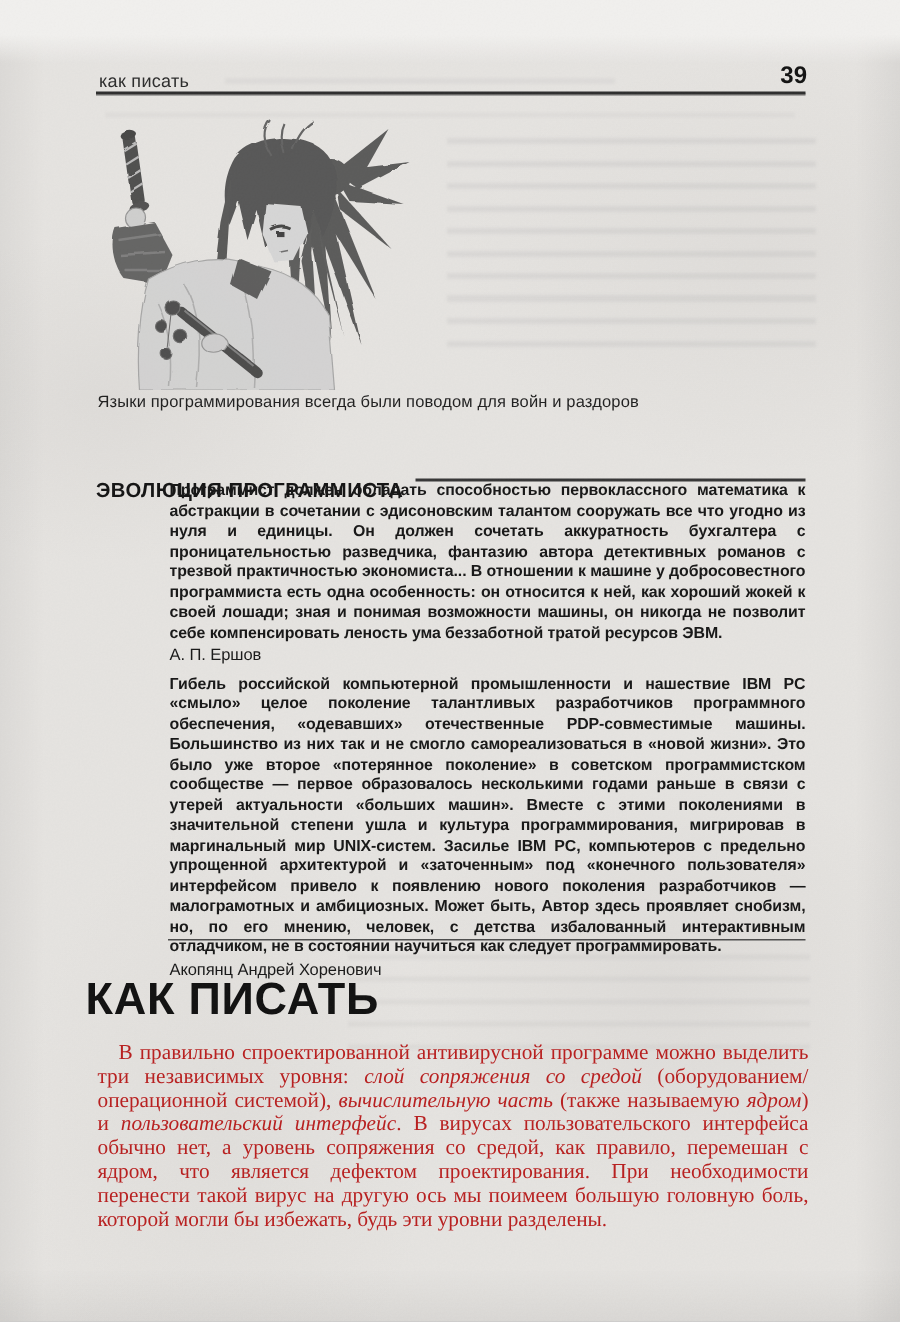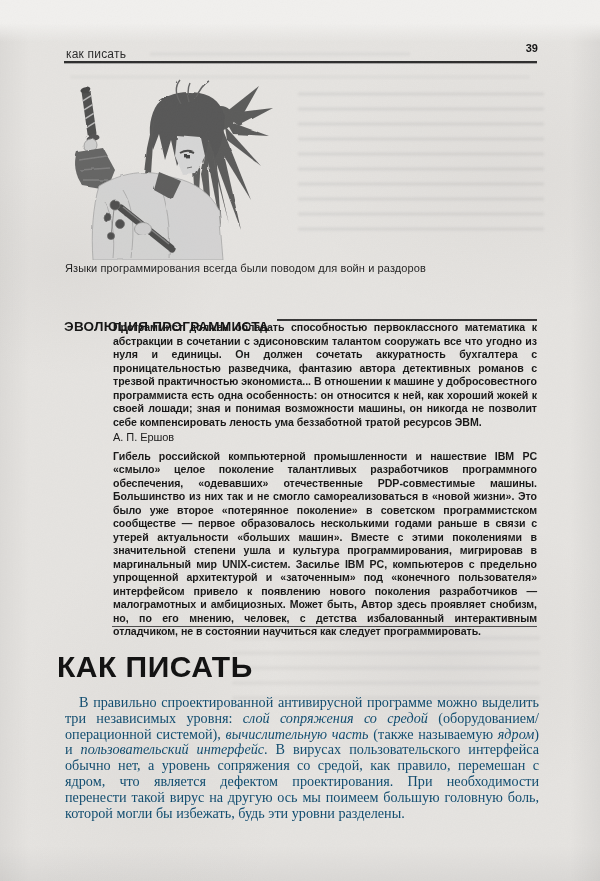--- a/index.html
+++ b/index.html
@@ -21,21 +21,21 @@
       linear-gradient(180deg, rgba(0,0,0,0) 96%, rgba(0,0,0,.05));
   }
   .top-blank{position:absolute;top:0;left:0;right:0;height:42px;z-index:2;
     background:linear-gradient(180deg,#f3f2f0 55%, rgba(243,242,240,0));}
   .grain{position:absolute;inset:0;z-index:6;pointer-events:none;opacity:.38;}
 
   
   .running-title{position:absolute;left:66px;top:47px;z-index:3;
     font-size:12px;letter-spacing:.2px;color:#2a2a2a;}
   .page-number{position:absolute;right:62px;top:42px;z-index:3;
-    font-size:11px;font-weight:700;color:#101010;}
+    font-size:16px;font-weight:700;color:#101010;}
   .header-rule{position:absolute;left:64px;top:61px;width:473px;height:2px;z-index:3;
     background:#2b2b2b;box-shadow:0 1px 0 rgba(0,0,0,.28);}
 
   
   .figure-image{position:absolute;left:63px;top:78px;width:252px;height:182px;z-index:3;
     filter:blur(.35px) grayscale(1) contrast(.92) brightness(1.02);opacity:.92;}
   .figure-caption{position:absolute;left:65px;top:262px;z-index:3;
     font-size:11px;color:#1d1d1d;letter-spacing:.1px;}
 
   
@@ -61,21 +61,21 @@
 
   .separator-rule{position:absolute;left:112px;top:626px;width:425px;height:1px;
     background:#4a4a4a;z-index:3;}
 
   
   .chapter-title{position:absolute;left:57px;top:650px;z-index:3;
     font-size:30px;font-weight:800;letter-spacing:.5px;color:#0e0e0e;
     font-family:"Liberation Sans",sans-serif;}
   .body-paragraph{position:absolute;left:65px;top:695px;width:474px;z-index:3;
     font-family:"Liberation Serif",serif;font-size:14.2px;line-height:15.8px;
-    text-align:justify;color:#0c4a6e;text-indent:14px;margin:0;}
+    text-align:justify;color:#b91c1c;text-indent:14px;margin:0;}
   .body-paragraph .it{font-style:italic;}
 </style>
 </head>
 <body>
 
 <div class="page">
 
   <div class="top-blank"></div>
 
   <div class="bleed b4"></div>
@@ -178,20 +178,21 @@
 
   <div class="section-row">
     <span class="section-title">ЭВОЛЮЦИЯ ПРОГРАММИСТА</span>
     <span class="section-rule"></span>
   </div>
 
   <div class="quote-col">
     <p class="quote-text">Программист должен обладать способностью первоклассного математика к абстракции в сочетании с эдисоновским талантом сооружать все что угодно из нуля и единицы. Он должен сочетать аккуратность бухгалтера с проницательностью разведчика, фантазию автора детективных романов с трезвой практичностью экономиста... В отношении к машине у добросовестного программиста есть одна особенность: он относится к ней, как хороший жокей к своей лошади; зная и понимая возможности машины, он никогда не позволит себе компенсировать леность ума беззаботной тратой ресурсов ЭВМ.</p>
     <div class="quote-attribution">А. П. Ершов</div>
     <p class="quote-text">Гибель российской компьютерной промышленности и нашествие IBM PC «смыло» целое поколение талантливых разработчиков программного обеспечения, «одевавших» отечественные PDP-совместимые машины. Большинство из них так и не смогло самореализоваться в «новой жизни». Это было уже второе «потерянное поколение» в советском программистском сообществе — первое образовалось несколькими годами раньше в связи с утерей актуальности «больших машин». Вместе с этими поколениями в значительной степени ушла и культура программирования, мигрировав в маргинальный мир UNIX-систем. Засилье IBM PC, компьютеров с предельно упрощенной архитектурой и «заточенным» под «конечного пользователя» интерфейсом привело к появлению нового поколения разработчиков — малограмотных и амбициозных. Может быть, Автор здесь проявляет снобизм, но, по его мнению, человек, с детства избалованный интерактивным отладчиком, не в состоянии научиться как следует программировать.</p>
+    <div class="quote-attribution">Акопянц Андрей Хоренович</div>
   </div>
 
   <div class="separator-rule"></div>
 
   <div class="chapter-title">КАК ПИСАТЬ</div>
 
   <p class="body-paragraph">
     <span>В правильно спроектированной антивирусной программе можно выделить три независимых уровня: </span><span class="it">слой сопряжения со средой</span><span> (оборудованием/операционной системой), </span><span class="it">вычислительную часть</span><span> (также называемую </span><span class="it">ядром</span><span>) и </span><span class="it">пользовательский интерфейс</span><span>. В вирусах пользовательского интерфейса обычно нет, а уровень сопряжения со средой, как правило, перемешан с ядром, что является дефектом проектирования. При необходимости перенести такой вирус на другую ось мы поимеем большую головную боль, которой могли бы избежать, будь эти уровни разделены.</span>
   </p>
 

